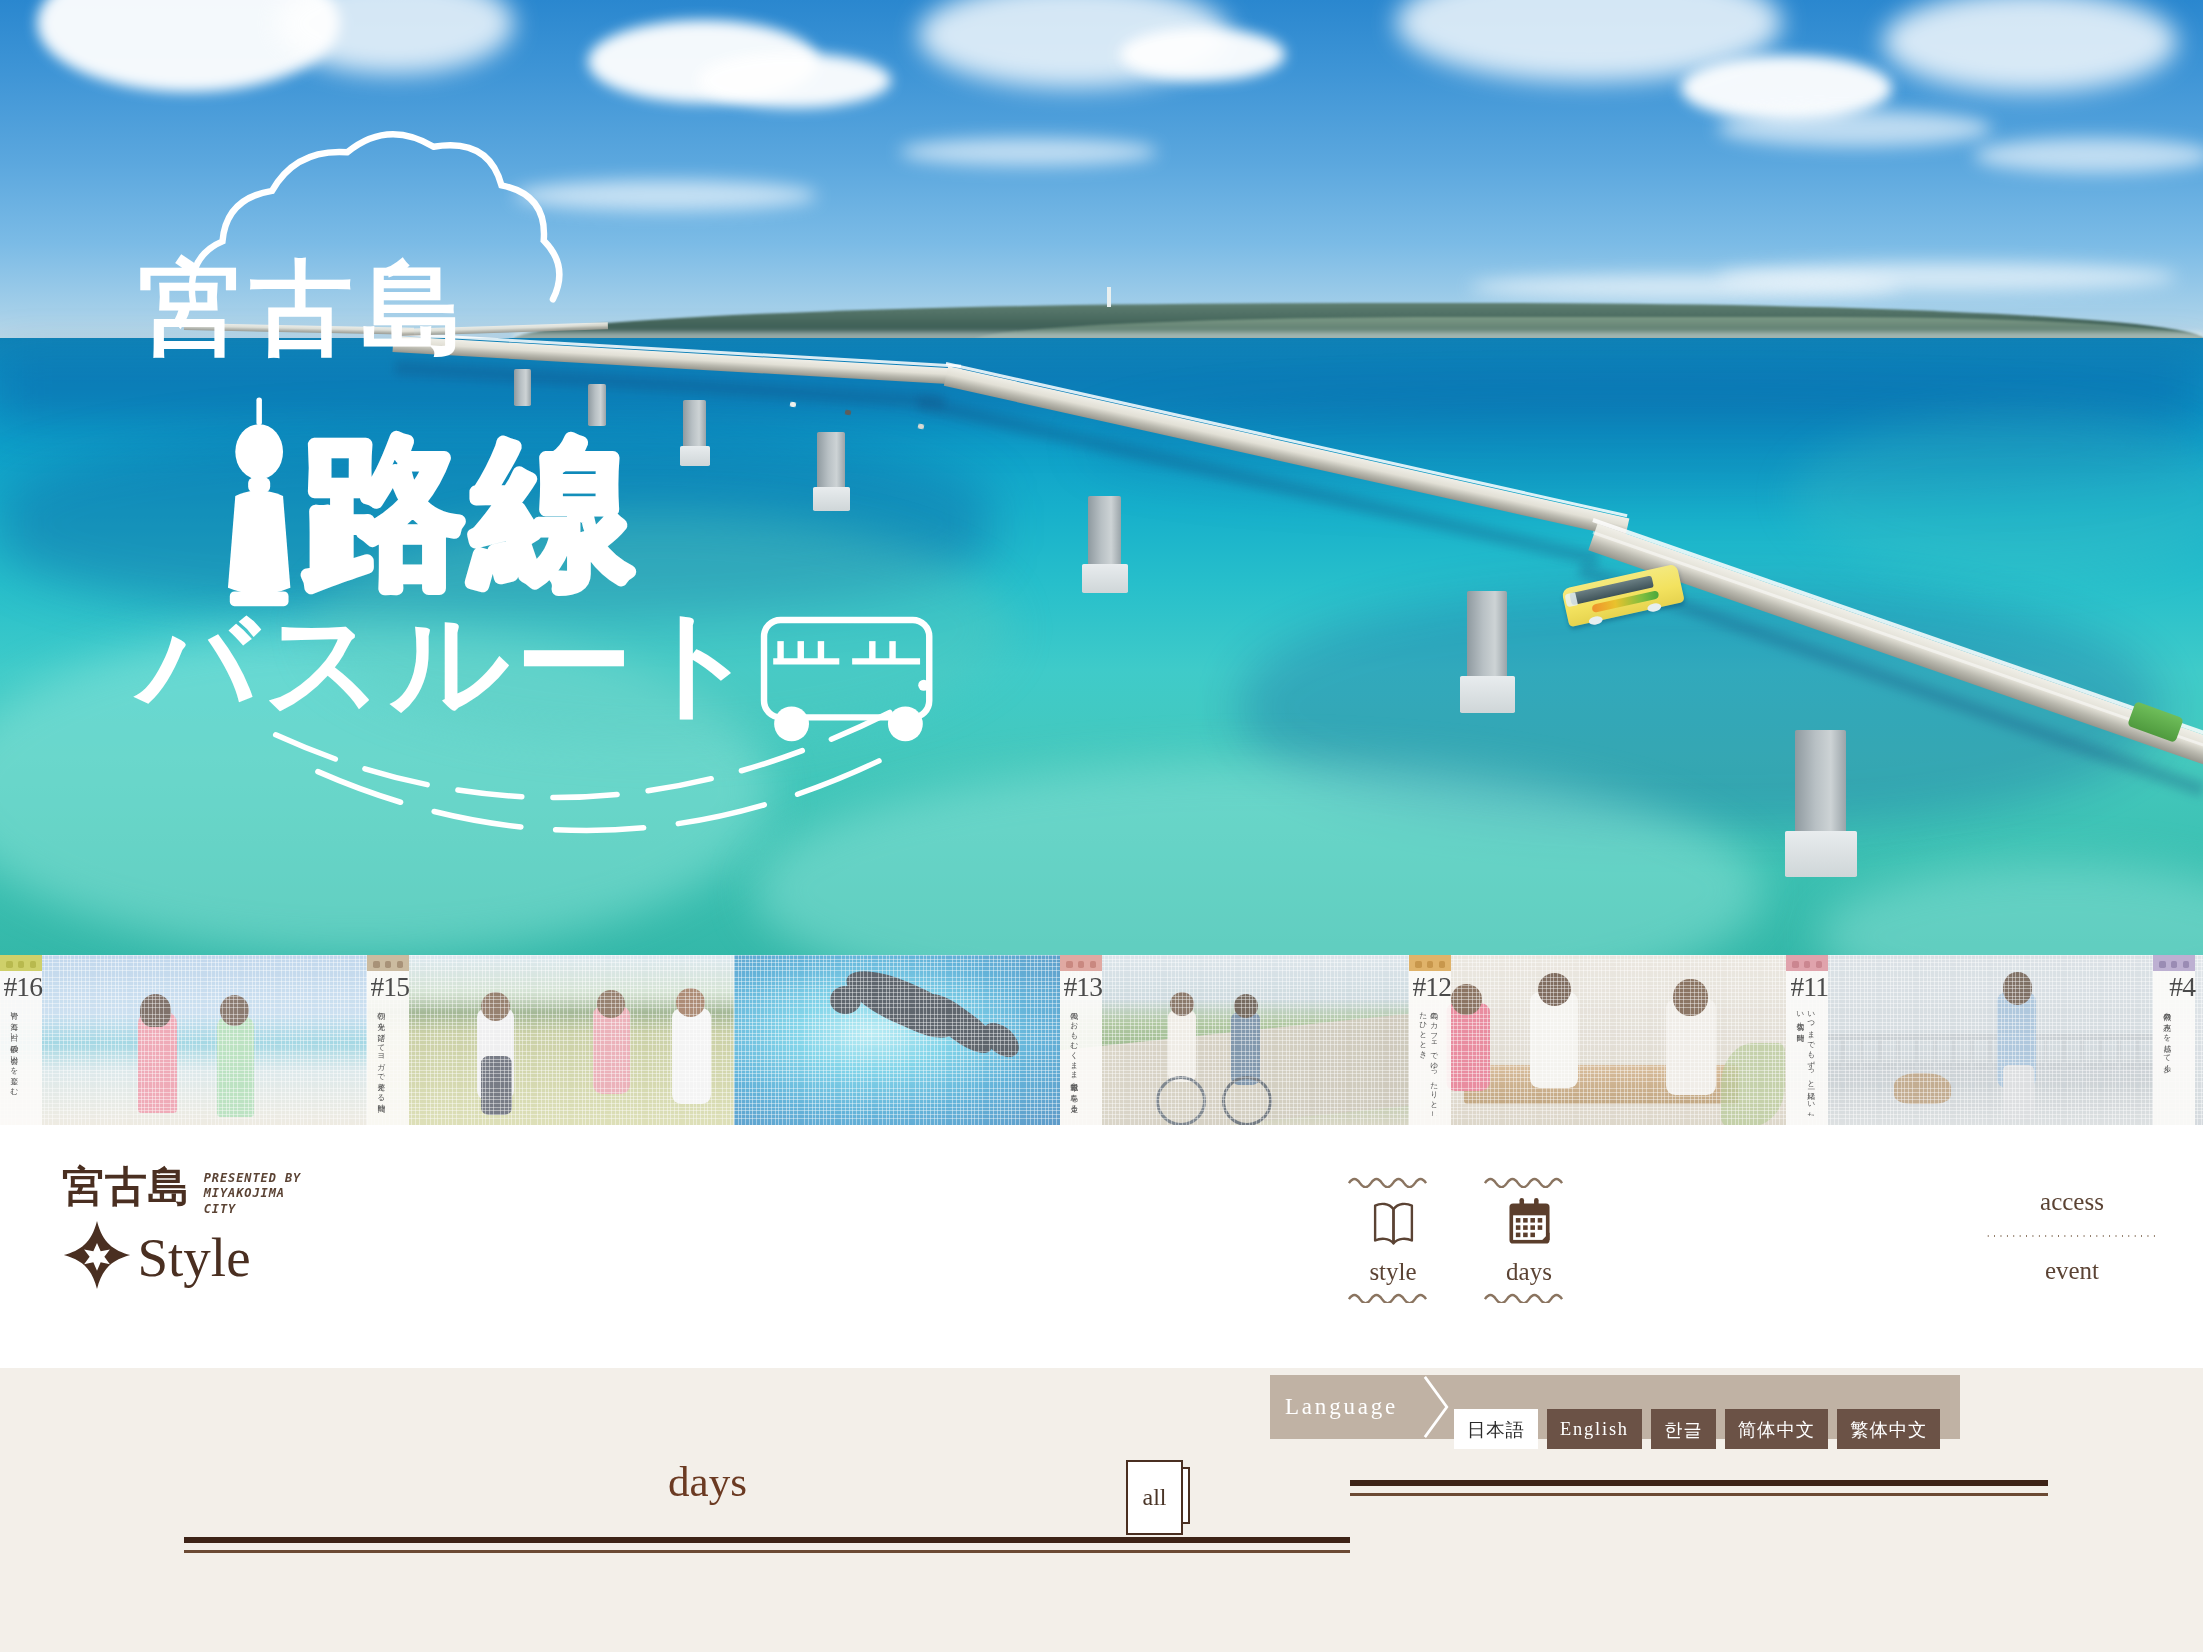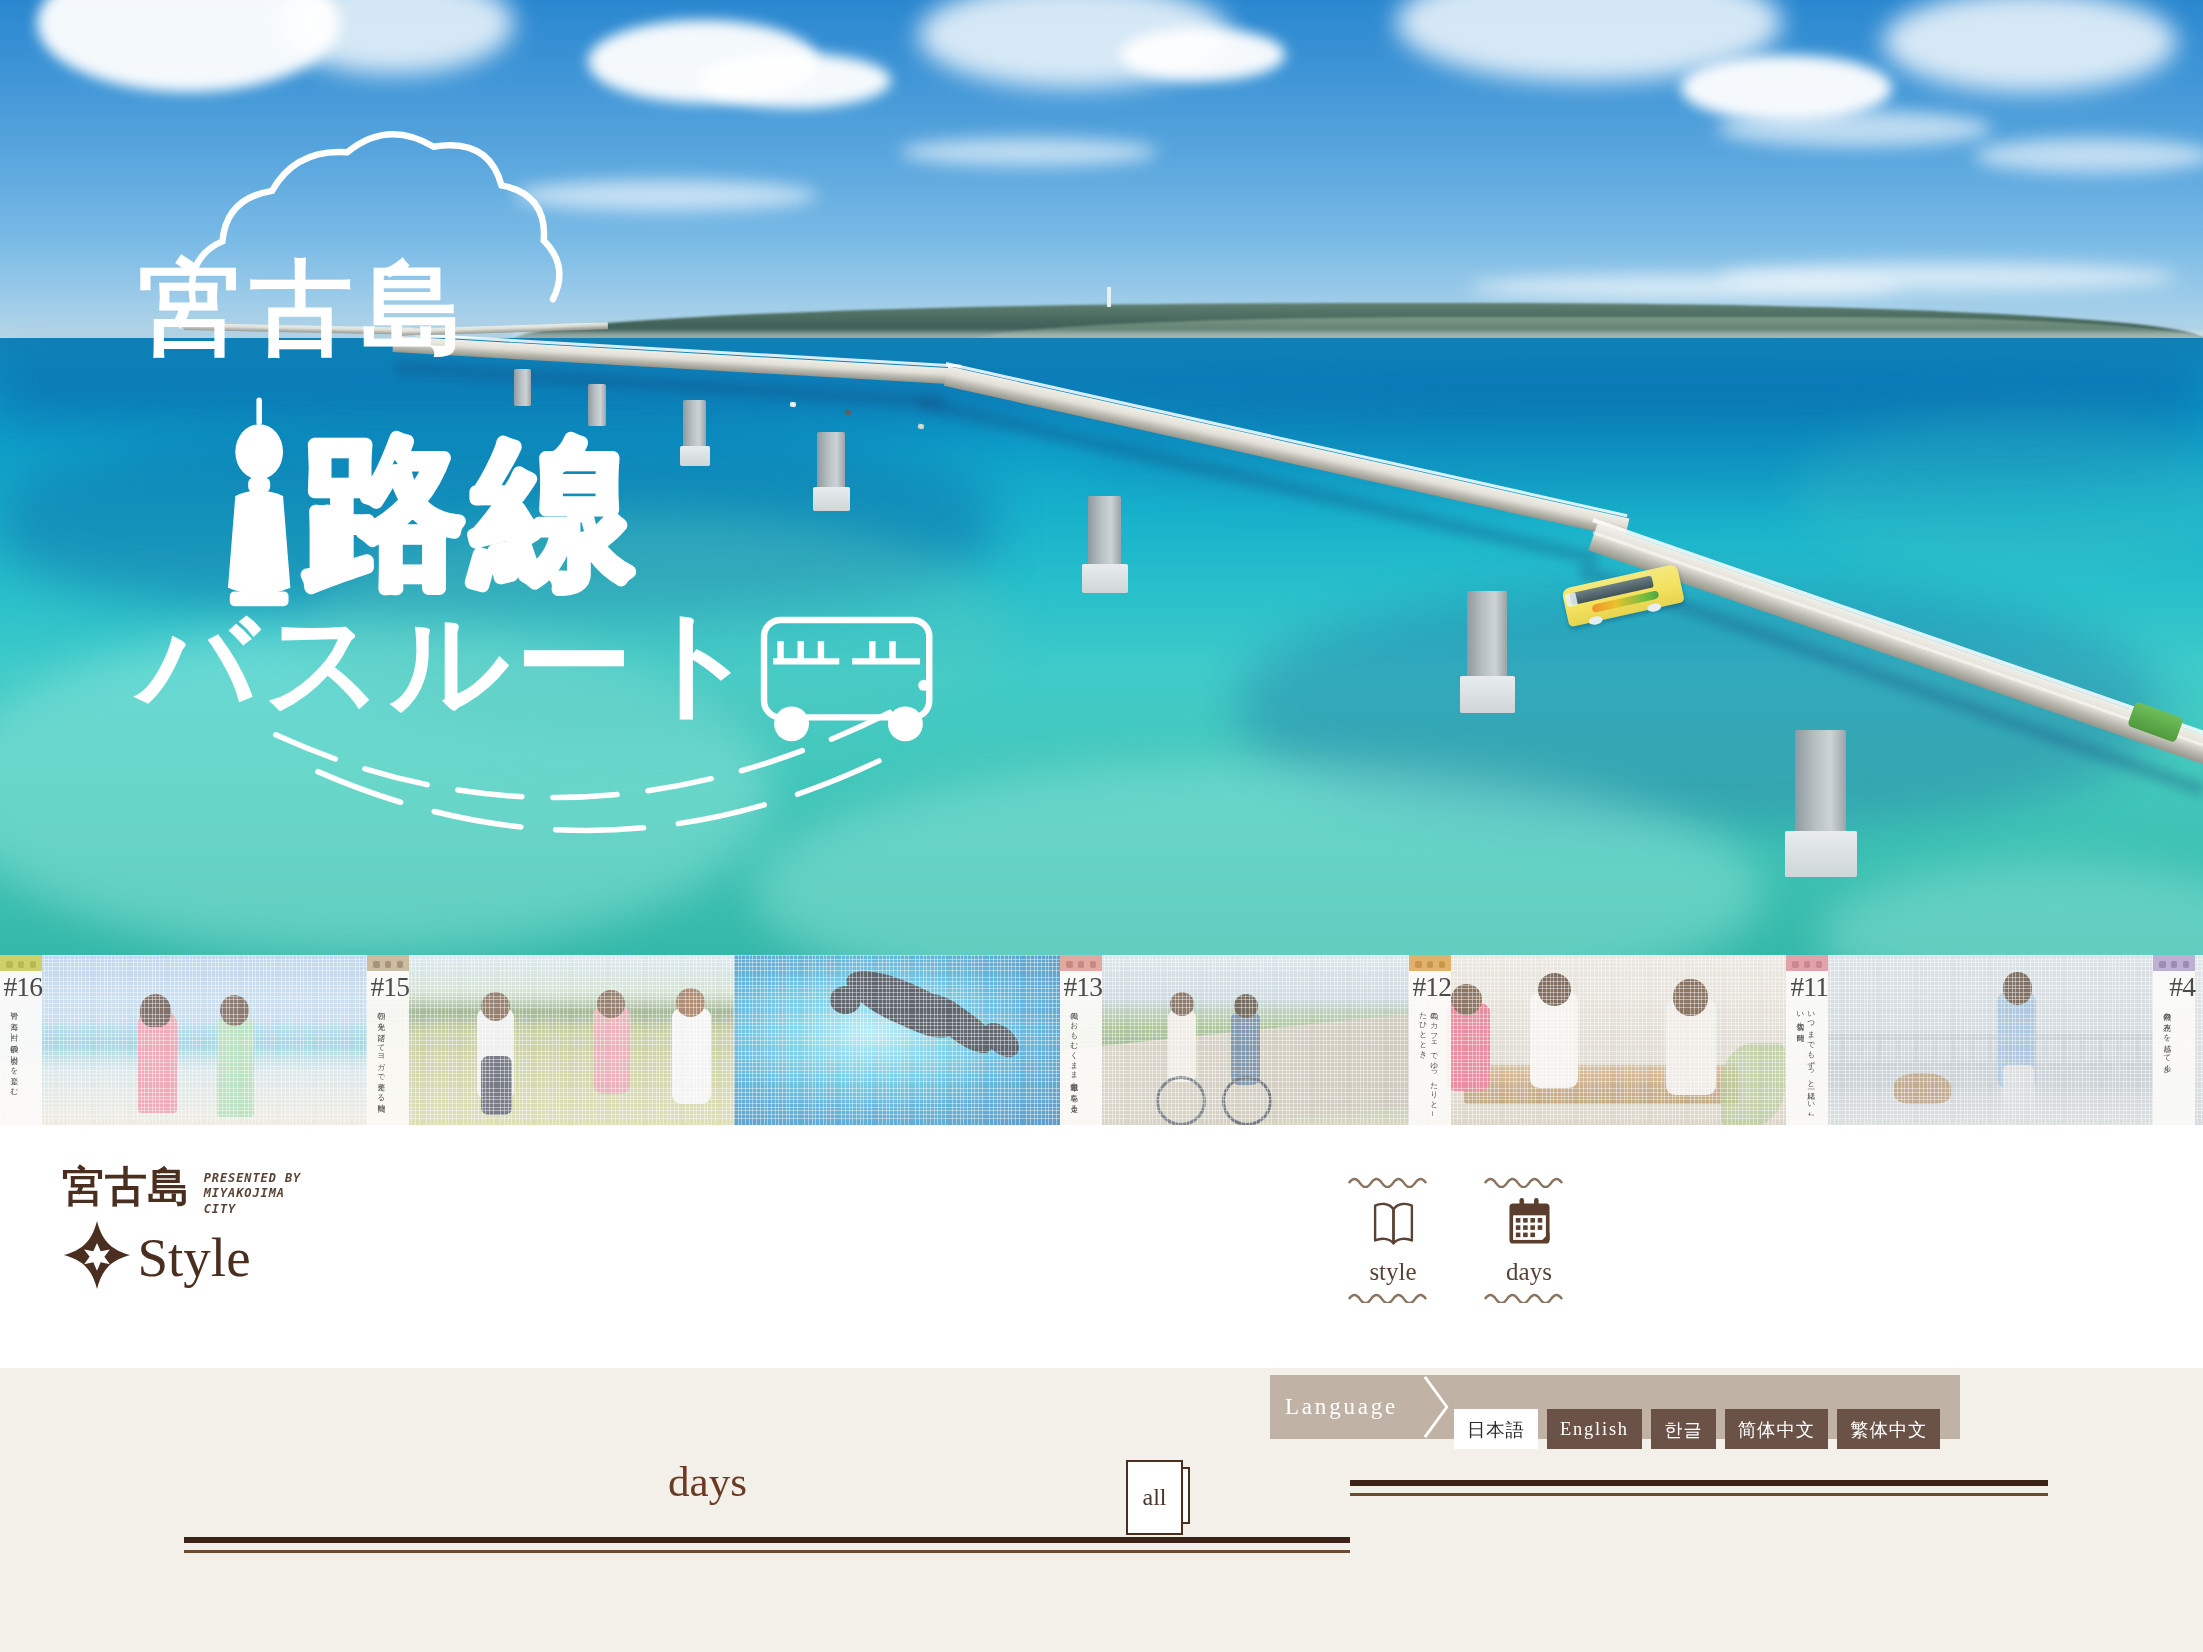--- a/index.html
+++ b/index.html
@@ -746,20 +746,25 @@
       </div>
       <div class="navitem-label">days</div>
       <svg class="wave" width="92" height="14.7" viewBox="0 0 100 16">
         <path d="M2 11 q6 -9 12 0 t12 0 t12 0 t12 0 t12 0 t12 0 t12 0" fill="none" stroke="#8a7460" stroke-width="2.6"></path>
       </svg>
     </div>
 
 
   </div>
 
+  <div class="navlinks">
+    <div class="navlink">access</div>
+    <div class="dotted-rule"></div>
+    <div class="navlink">event</div>
+  </div>
 
 </div>
 
 <div class="lower">
 
   <div class="langbar">
     <div class="lang-label-wrap">
       <span class="lang-label">Language</span>
       <svg class="lang-chevron" viewBox="0 0 30 70">
         <path d="M2 2 L26 35 L2 68" fill="none" stroke="#ffffff" stroke-width="3"></path>

